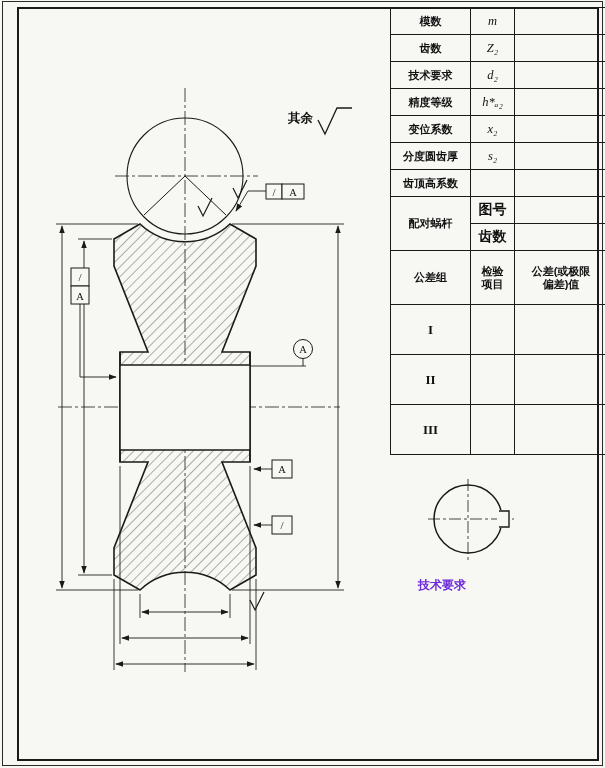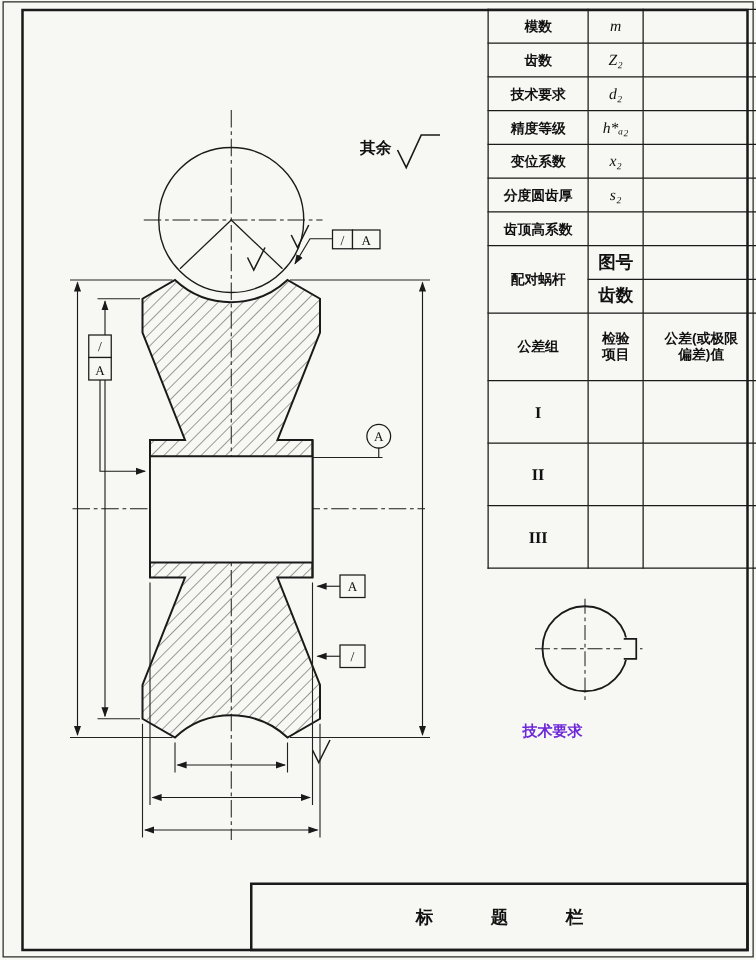--- a/index.html
+++ b/index.html
@@ -225,14 +225,13 @@
           <td class="grp">III</td>
           <td></td>
           <td></td>
         </tr>
       </tbody>
     </table>
   </div>
 
   <div class="tech-req">技术要求</div>
 
-  <div class="title-block">标　题　栏</div>
 </div>
 
 </body></html>

